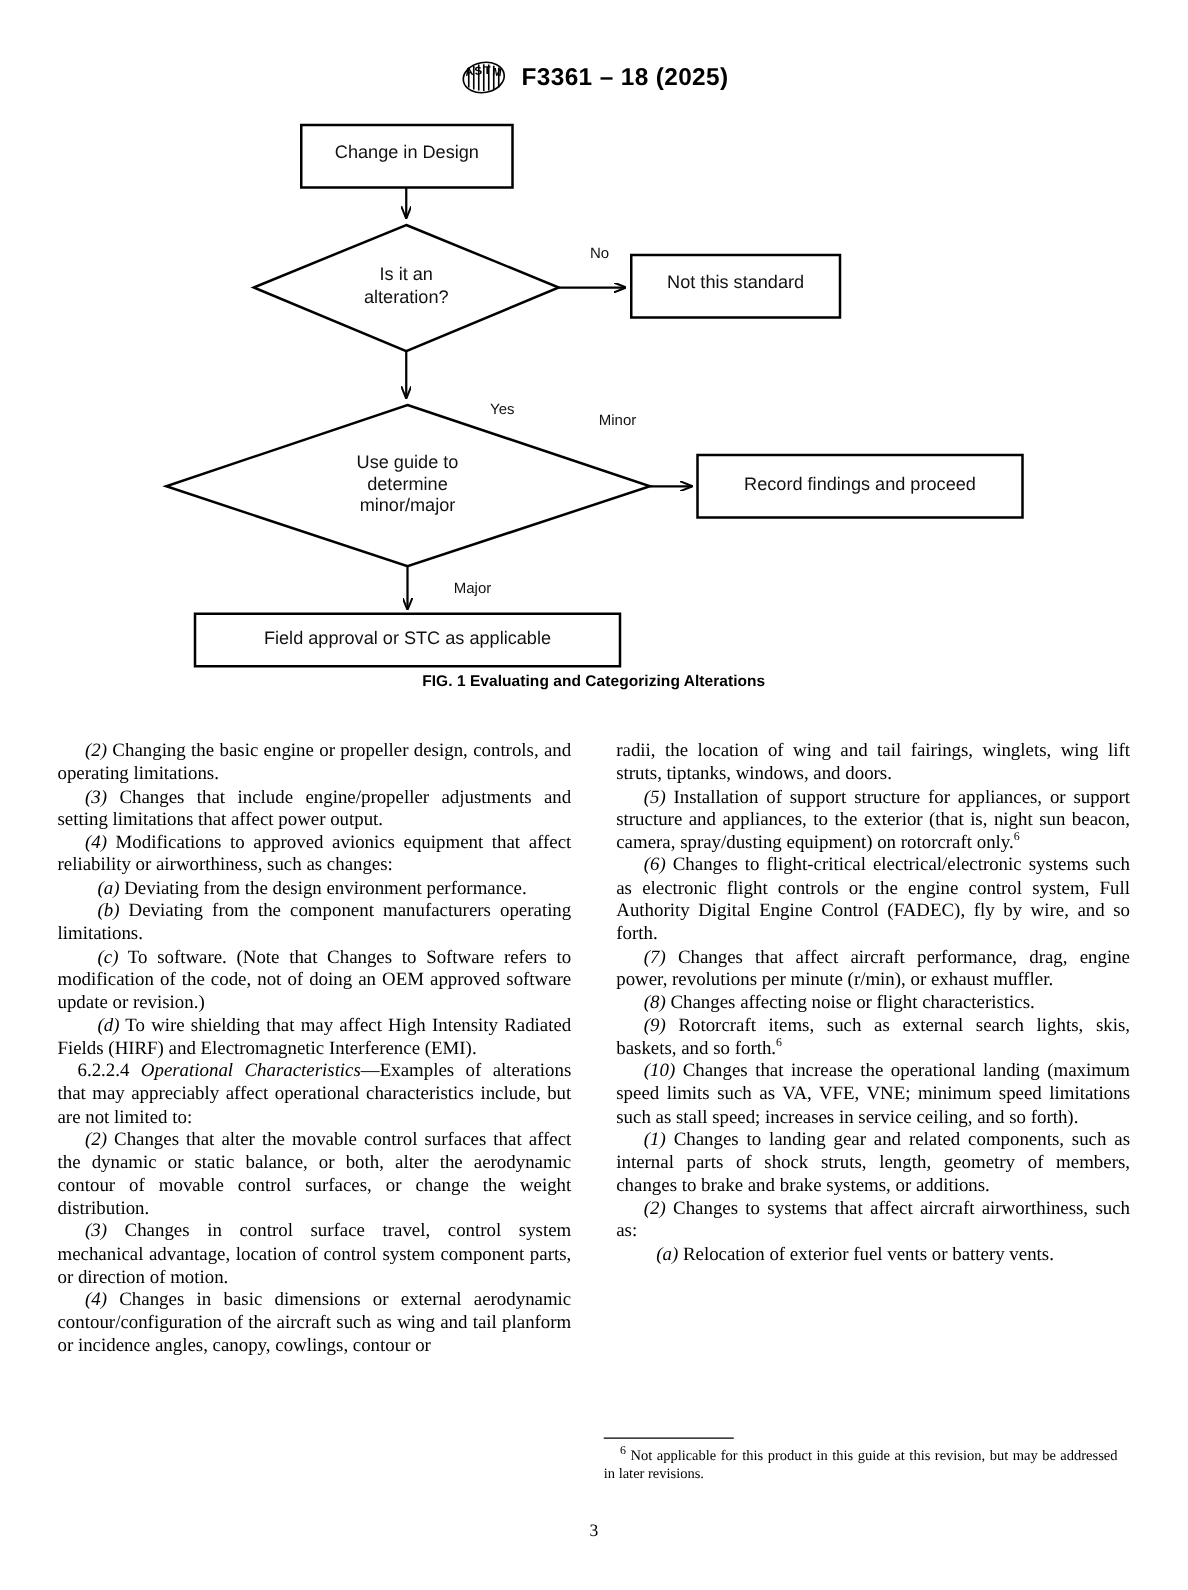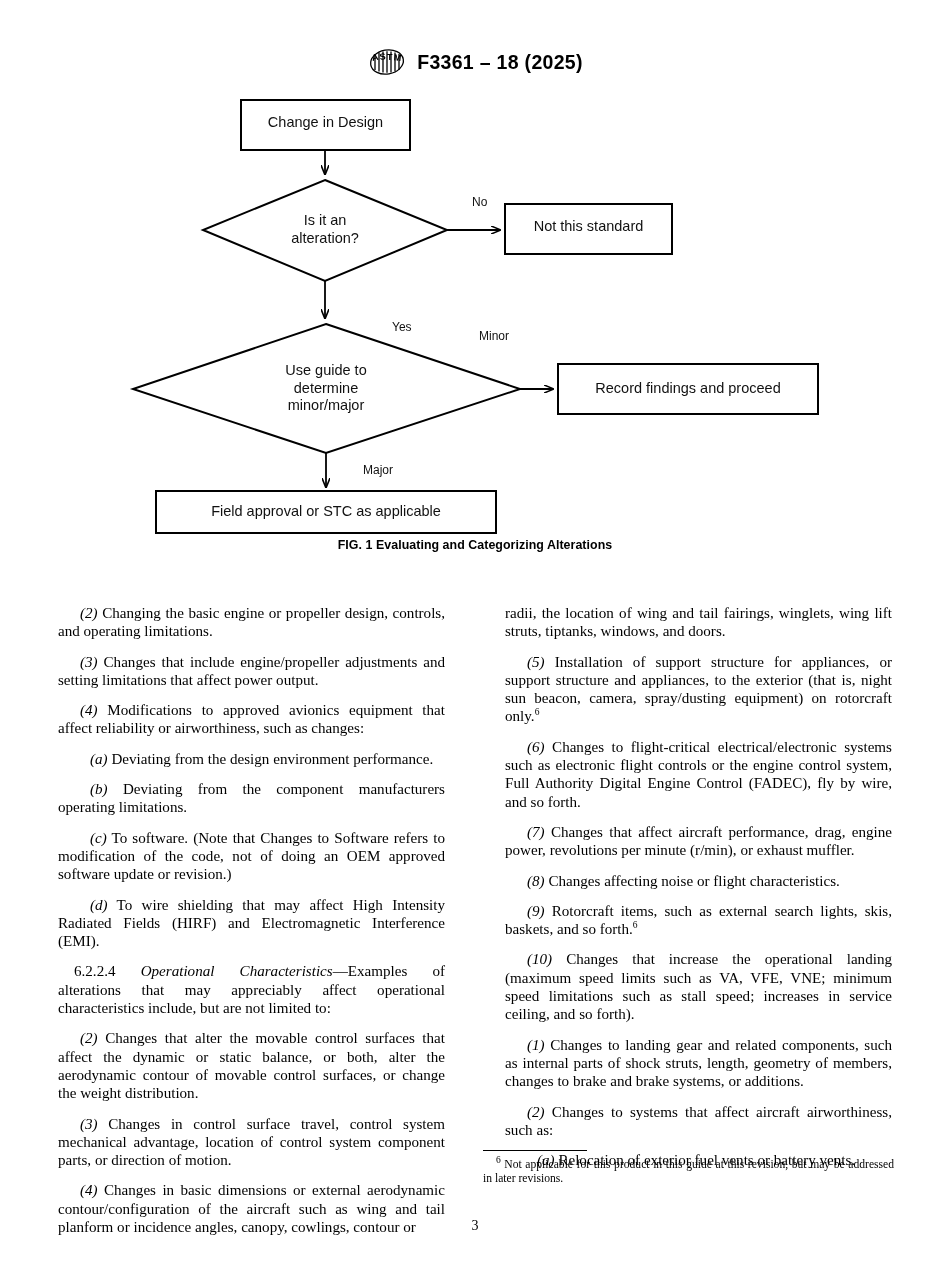--- a/index.html
+++ b/index.html
@@ -91,21 +91,21 @@
     left: 46px;
     width: 858px;
     display: flex;
     gap: 36px;
   }
   .col {
     width: 411px;
     position: relative;
   }
   p.para {
-    margin: 12px;
+    margin: 0;
     font-size: 15.1px;
     line-height: 18.3px;
     text-align: justify;
     text-indent: 22px;
     hyphens: manual;
   }
   p.para.noindent {
     text-indent: 0;
   }
   p.para.indent2 {

